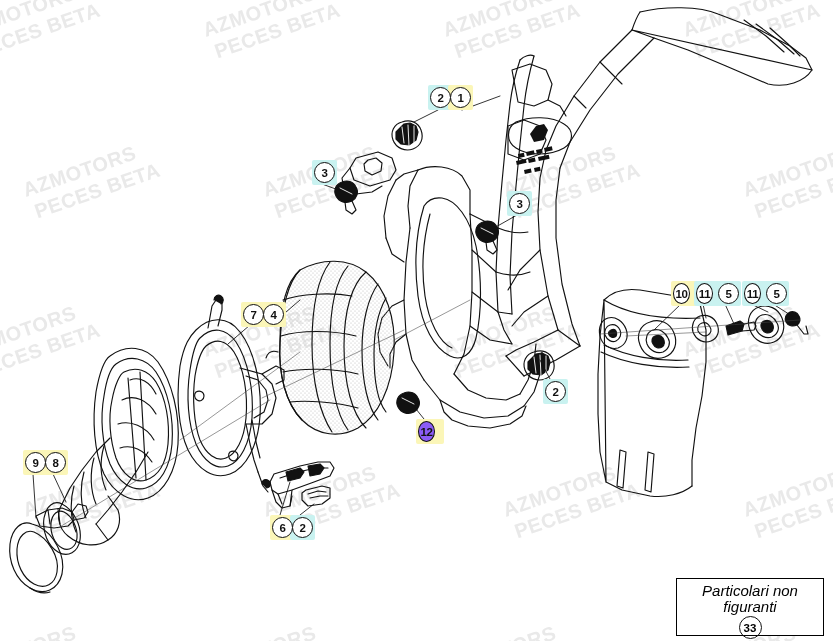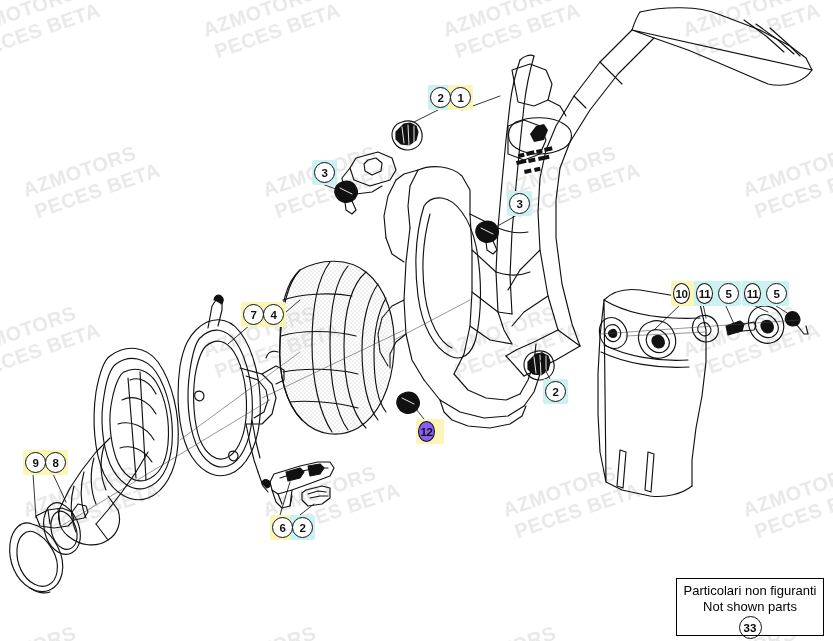--- a/index.html
+++ b/index.html
@@ -26,21 +26,21 @@
        border:1.2px solid #111;background:#fff;box-sizing:border-box;
        display:flex;align-items:center;justify-content:center;
        font-size:11.5px;font-weight:bold;color:#111;
        font-family:"Liberation Sans",sans-serif;letter-spacing:-0.3px;}
   .bub.w2{width:17px;}
 
   
   .nsp{position:absolute;z-index:40;background:#fff;border:1.1px solid #000;
        box-sizing:border-box;text-align:center;
        font-family:"Liberation Sans",sans-serif;color:#000;}
-  .nsp .r{display:block;font-size:13px;line-height:16px;}
+  .nsp .r{display:block;font-size:15px;line-height:16px;font-style:italic;}
   .nsp .badge{display:inline-flex;align-items:center;justify-content:center;
       width:21px;height:21px;border-radius:50%;border:1.2px solid #111;
       font-size:11.5px;font-weight:bold;margin-top:1px;}
 
   .footnote{position:absolute;z-index:20;left:0;width:833px;text-align:center;
       font-size:9px;color:#ececec;font-family:"Liberation Sans",sans-serif;}
 </style>
 </head>
 <body>
 
@@ -489,19 +489,18 @@
       <div class="hl" style="left: 43px; top: 450px; width: 25px; height: 25px; background: rgb(251, 246, 184); position: absolute; z-index: 28;"></div>
       <div class="bub" style="left: 45px; top: 452px; z-index: 30; background: rgb(255, 255, 255); border-color: rgb(17, 17, 17);">8</div>
       <div class="hl" style="left: 270px; top: 515px; width: 25px; height: 25px; background: rgb(251, 246, 184); position: absolute; z-index: 28;"></div>
       <div class="bub" style="left: 272px; top: 517px; z-index: 30; background: rgb(255, 255, 255); border-color: rgb(17, 17, 17);">6</div>
       <div class="hl" style="left: 290px; top: 515px; width: 25px; height: 25px; background: rgb(201, 242, 240); position: absolute; z-index: 28;"></div>
       <div class="bub" style="left: 292px; top: 517px; z-index: 30; background: rgb(255, 255, 255); border-color: rgb(17, 17, 17);">2</div>
     </div>
 
   <div class="nsp" id="nsp-box" style="left:676px;top:578px;width:148px;height:58px;padding-top:4px;">
     <span class="r">Particolari non figuranti</span>
-    <span class="r">Not shown parts</span>
     <span class="badge">33</span>
   </div>
 
   <div class="footnote" style="top:630px;"></div>
 
 </div>
 
 </body></html>

